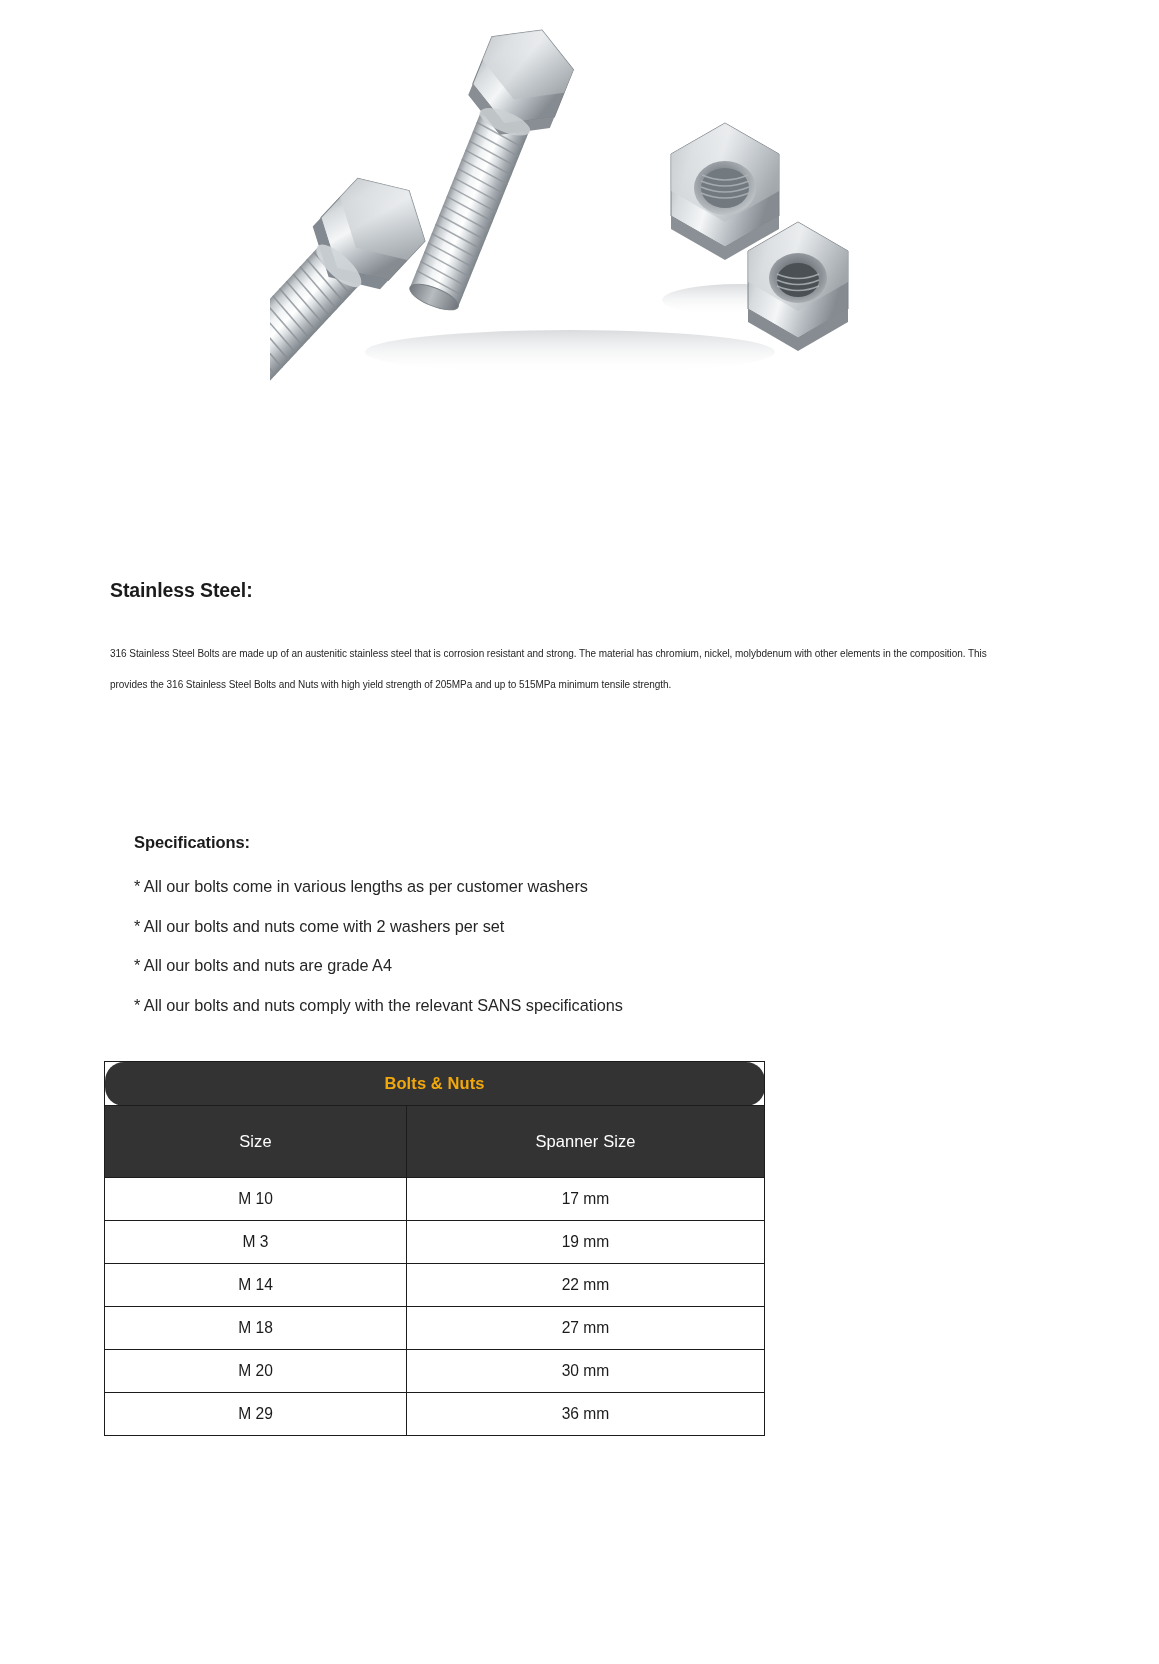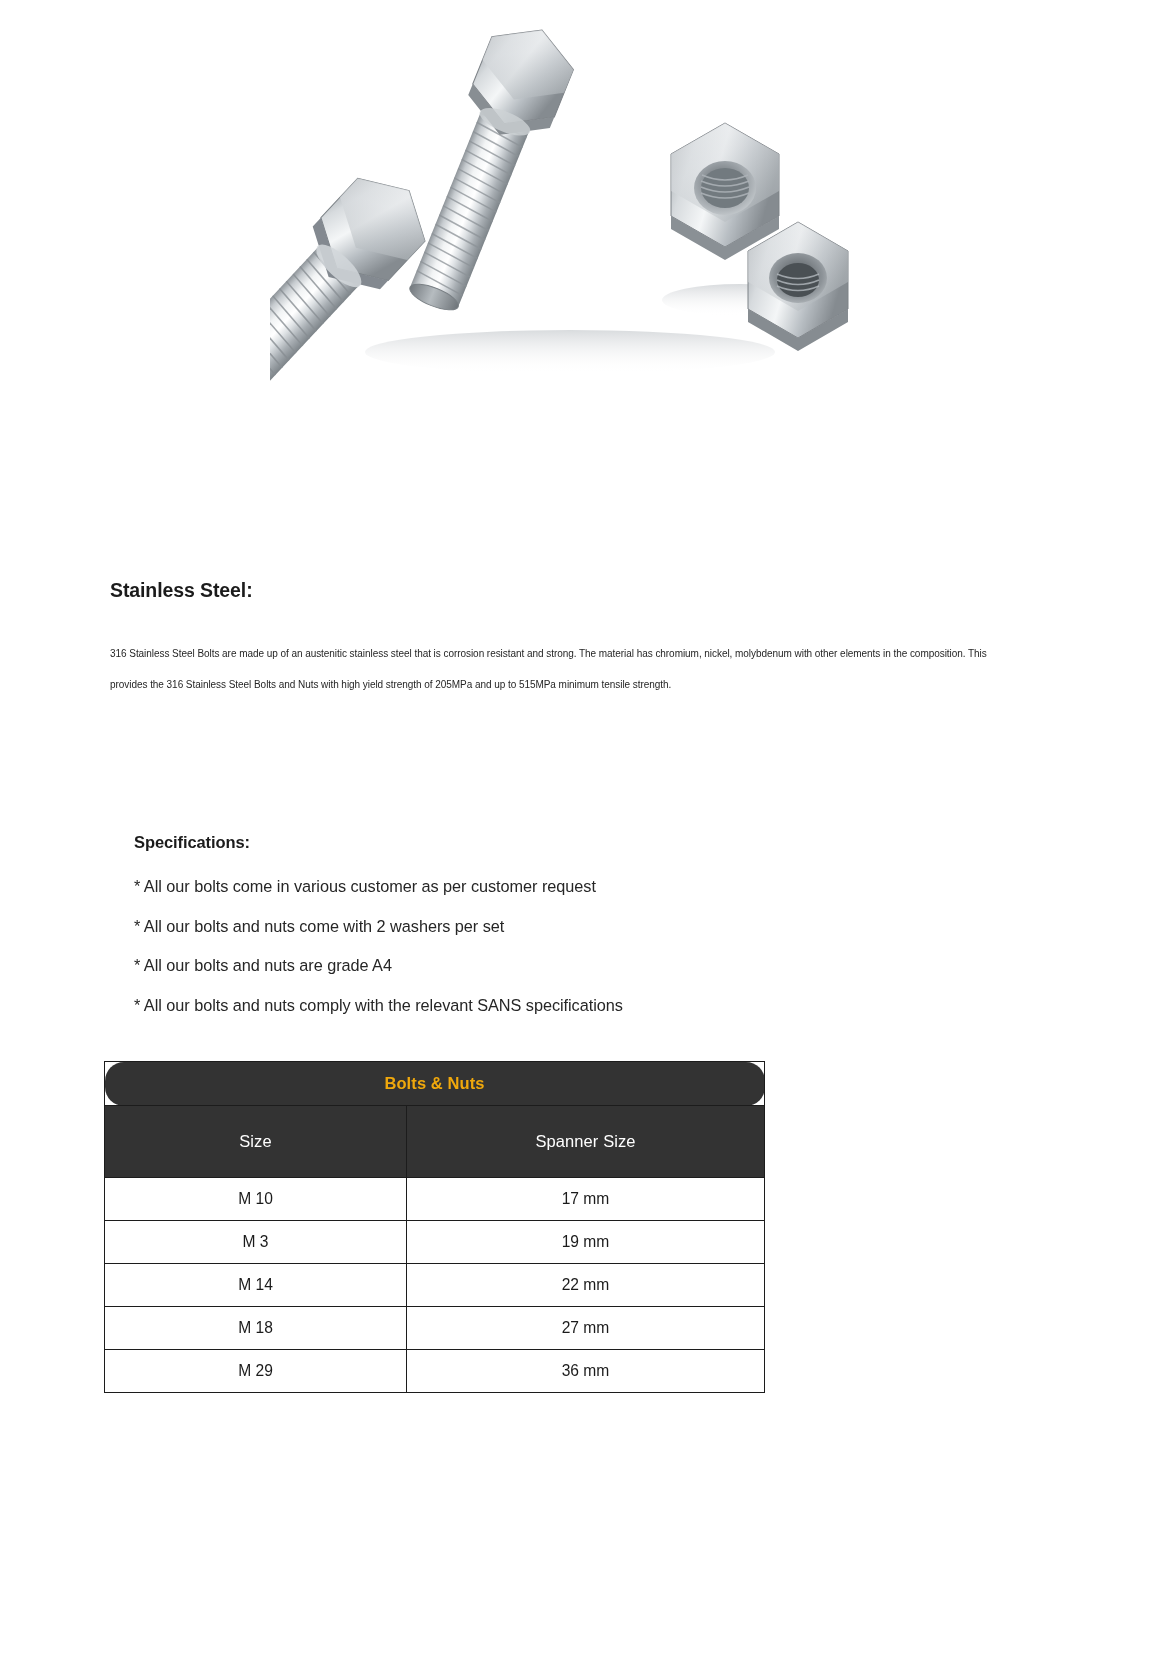--- a/index.html
+++ b/index.html
@@ -284,21 +284,21 @@
   </div>
 
   <div class="content">
     <h2 class="section-title">Stainless Steel:</h2>
     <p class="body-copy">316 Stainless Steel Bolts are made up of an austenitic stainless steel that is corrosion resistant and strong. The material has chromium, nickel, molybdenum with other elements in the composition. This provides the 316 Stainless Steel Bolts and Nuts with high yield strength of 205MPa and up to 515MPa minimum tensile strength.</p>
   </div>
 
   <div class="spec-block">
     <h3 class="spec-title">Specifications:</h3>
     <ul class="spec-list">
-      <li>* All our bolts come in various customer as per customer request</li>
+      <li>* All our bolts come in various lengths as per customer washers</li>
       <li>* All our bolts and nuts come with 2 washers per set</li>
       <li>* All our bolts and nuts are grade A4</li>
       <li>* All our bolts and nuts comply with the relevant SANS specifications</li>
     </ul>
   </div>
 
   <div class="table-wrap">
     <table class="spec-table">
       <colgroup>
         <col class="col-size">
@@ -324,20 +324,24 @@
         </tr>
         <tr>
           <td class="cell">M 14</td>
           <td class="cell">22 mm</td>
         </tr>
         <tr>
           <td class="cell">M 18</td>
           <td class="cell">27 mm</td>
         </tr>
         <tr>
+          <td class="cell">M 20</td>
+          <td class="cell">30 mm</td>
+        </tr>
+        <tr>
           <td class="cell">M 29</td>
           <td class="cell">36 mm</td>
         </tr>
       </tbody>
     </table>
   </div>
 
 </div>
 
 </body></html>

